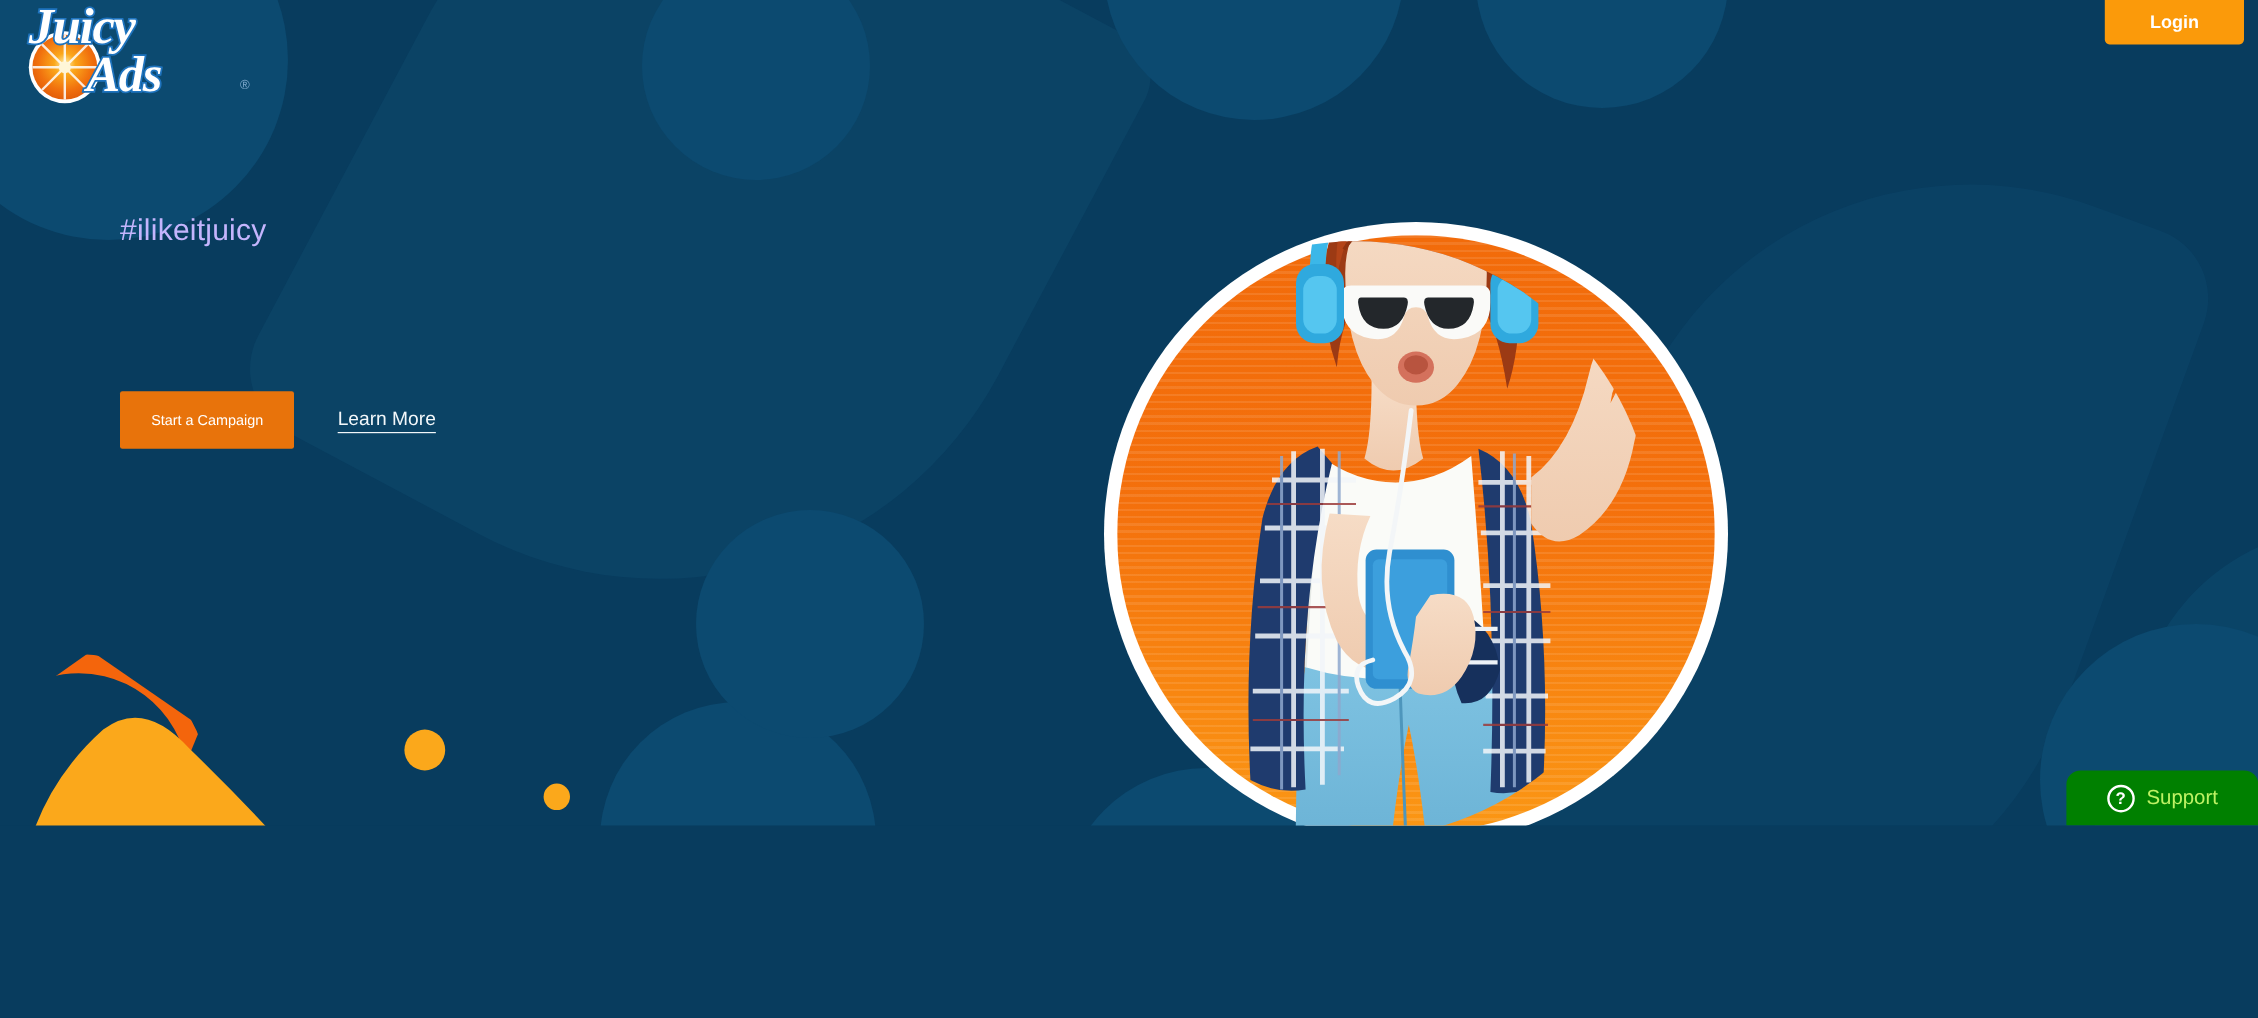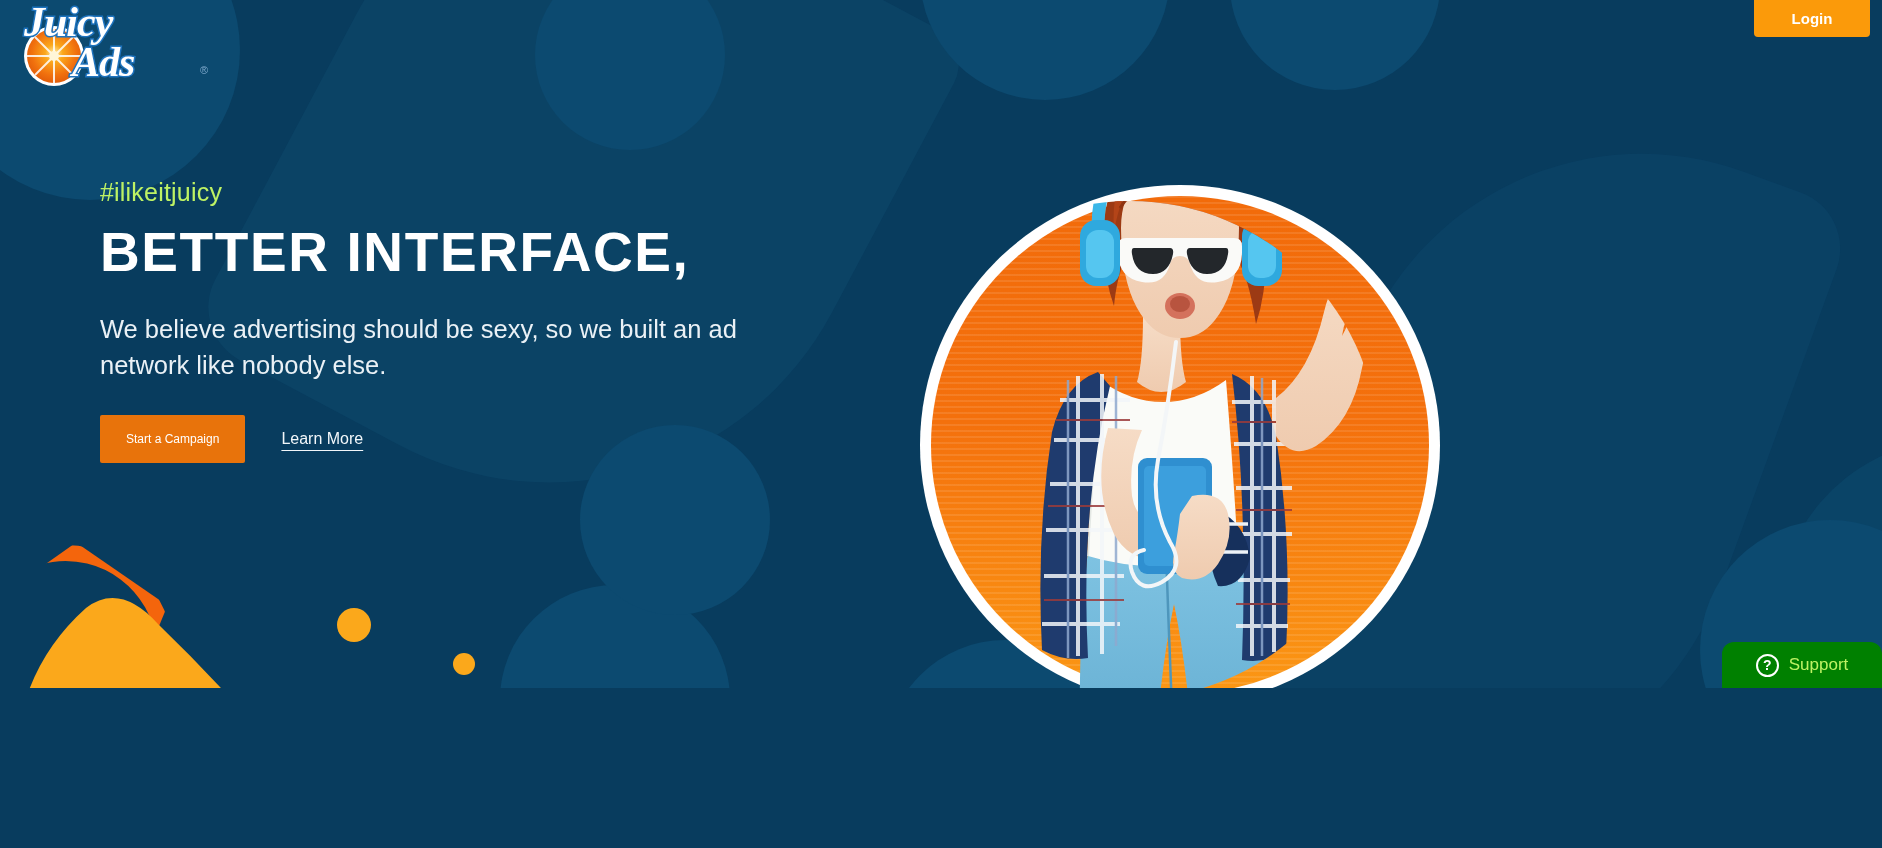--- a/index.html
+++ b/index.html
@@ -115,24 +115,24 @@
   .logo svg { display:block; }
 
   
   .hero-copy {
     position:absolute;
     left:100px; top:178px;
     width:720px;
     z-index:30;
   }
   .hashtag {
-    color:#bef264;
+    color:#c4b5fd;
     font-size:25px;
     letter-spacing:.2px;
-    margin-bottom:15px;
+    margin-bottom:30px;
   }
   .headline {
     color:#ffffff;
     font-size:55px;
     font-weight:bold;
     line-height:1.11;
     letter-spacing:1.6px;
     margin-bottom:28px;
   }
   .subline {
@@ -393,23 +393,22 @@
     </svg>
   </a>
 
   <div class="header">
     <button class="login-btn">Login</button>
   </div>
 
   <div class="hero-copy">
     <div class="hashtag">#ilikeitjuicy</div>
     <h1 class="headline">
-      <span>BETTER INTERFACE,</span><br>
+      <br>
     </h1>
-    <p class="subline">We believe advertising should be sexy, so we built an ad network like nobody else.</p>
     <div class="cta-row">
       <button class="cta-primary">Start a Campaign</button>
       <a class="cta-secondary" href="#">Learn More</a>
     </div>
   </div>
 
   <div class="support">
     <span class="q-icon">?</span>
     <span class="support-label">Support</span>
   </div>

